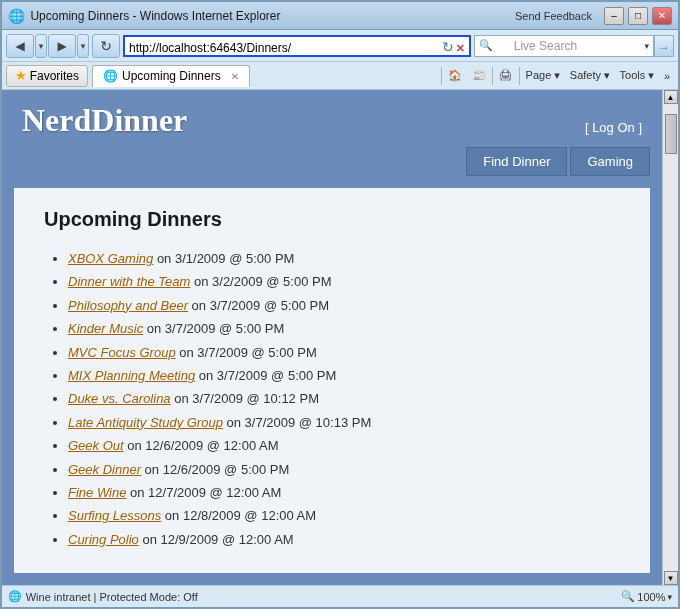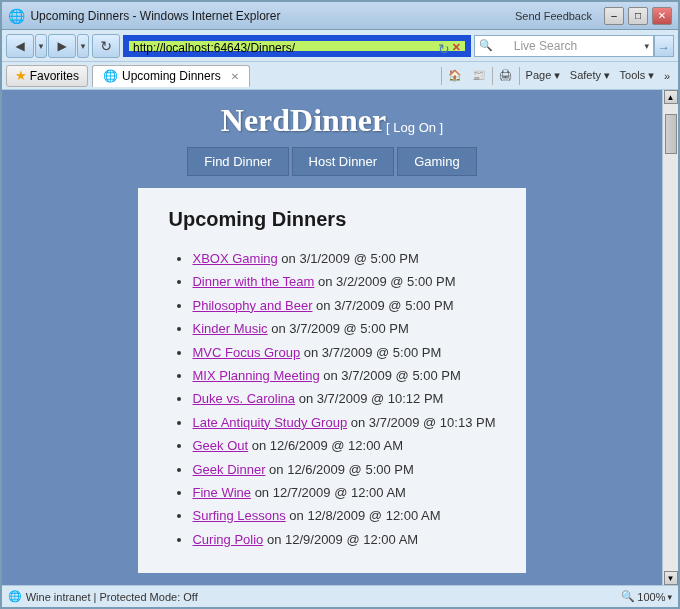--- a/index.html
+++ b/index.html
@@ -12,21 +12,21 @@
     .title-bar { background: linear-gradient(to bottom, #c5daf0, #a8c5e0); height: 28px; display: flex; align-items: center; justify-content: space-between; padding: 0 6px; border-bottom: 1px solid #7a9db5; }
     .title-bar-left { display: flex; align-items: center; gap: 5px; font-size: 12px; color: #1a1a1a; }
     .title-btn { width: 20px; height: 18px; border: 1px solid #888; border-radius: 2px; font-size: 10px; display: flex; align-items: center; justify-content: center; cursor: pointer; background: linear-gradient(to bottom, #e8e8e8, #d0d0d0); }
     .title-btn.close { background: linear-gradient(to bottom, #f08080, #c05050); color: white; }
 
     
     .address-bar { height: 32px; background: #d9e8f5; display: flex; align-items: center; padding: 3px 4px; gap: 3px; border-bottom: 1px solid #b0c8dc; }
     .nav-btn { width: 28px; height: 24px; background: linear-gradient(to bottom, #ddeeff, #b8d4ee); border: 1px solid #8ab0cc; border-radius: 3px; display: flex; align-items: center; justify-content: center; cursor: pointer; font-size: 12px; color: #444; }
     .nav-btn-group { display: flex; align-items: center; gap: 1px; }
     .dropdown-arrow { width: 12px; height: 24px; background: linear-gradient(to bottom, #ddeeff, #b8d4ee); border: 1px solid #8ab0cc; border-radius: 3px; display: flex; align-items: center; justify-content: center; cursor: pointer; font-size: 9px; color: #444; }
-    .address-box { flex: 1; height: 22px; border: 6px solid #1d4ed8; background: #bef264; display: flex; align-items: flex-start; padding: 0 4px; font-size: 12px; }
+    .address-box { flex: 1; height: 22px; border: 2px solid #1d4ed8; background: #ffffff; display: flex; align-items: flex-end; padding: 0 4px; font-size: 12px; }
     .address-text { flex: 1; color: #000; font-size: 12px; }
     .search-box { width: 180px; height: 22px; border: 1px solid #8ab0cc; background: white; display: flex; align-items: center; padding: 0 4px; font-size: 12px; }
     .search-text { flex: 1; color: #999; font-size: 12px; padding-left: 18px; }
     .search-go { width: 20px; height: 22px; background: linear-gradient(to bottom, #ddeeff, #b8d4ee); border: 1px solid #8ab0cc; display: flex; align-items: center; justify-content: center; cursor: pointer; color: #4a7fa8; font-size: 12px; }
 
     
     .favorites-bar { height: 28px; background: #d9e8f5; display: flex; align-items: center; padding: 0 4px; border-bottom: 1px solid #b0c8dc; gap: 4px; }
     .fav-btn { height: 22px; background: linear-gradient(to bottom, #f5f5f5, #e0e0e0); border: 1px solid #b0b0b0; border-radius: 3px; padding: 0 8px; font-size: 12px; display: flex; align-items: center; gap: 3px; cursor: pointer; }
     .fav-star { color: #f0a000; font-size: 13px; }
     .tab { height: 22px; background: white; border: 1px solid #b0b0b0; border-bottom: none; border-radius: 3px 3px 0 0; padding: 0 10px; font-size: 12px; display: flex; align-items: center; gap: 4px; cursor: pointer; }
@@ -44,21 +44,21 @@
 
     
     .nav-bar { background: #6b8cba; display: flex; justify-content: flex-end; padding: 8px 12px 0 12px; gap: 3px; }
     .nav-item { background: #5a7caa; color: white; border: 1px solid #4a6a95; padding: 6px 16px; font-size: 13px; font-weight: normal; cursor: pointer; text-decoration: none; display: inline-block; }
 
     
     .content-box { background: #f0f4f8; margin: 12px; flex: 1; padding: 20px 30px; overflow-y: auto; }
     .content-title { font-size: 20px; font-weight: bold; color: #1a1a1a; margin-bottom: 16px; }
     .dinner-list { list-style: disc; padding-left: 24px; line-height: 1.8; }
     .dinner-list li { color: #333; font-size: 13px; }
-    .dinner-link { color: #a21caf; text-decoration: underline; cursor: pointer; }
+    .dinner-link { color: #a16207; text-decoration: underline; cursor: pointer; font-style: italic; }
 
     
     .status-bar { height: 22px; background: #d9e8f5; border-top: 1px solid #b0c8dc; display: flex; align-items: center; justify-content: space-between; padding: 0 6px; font-size: 11px; color: #333; }
     .status-left { display: flex; align-items: center; gap: 4px; }
     .status-right { display: flex; align-items: center; gap: 6px; }
     .zoom-btn { cursor: pointer; display: flex; align-items: center; gap: 2px; }
 
     
     .scroll-area { flex: 1; display: flex; overflow: hidden; }
     .scrollbar { width: 16px; background: #d9e8f5; border-left: 1px solid #b0c8dc; display: flex; flex-direction: column; align-items: center; }
@@ -135,32 +135,31 @@
         </div>
       <div class="toolbar-btn">
           <span>Tools ▾</span>
         </div>
       <div class="toolbar-btn">»</div>
     </div>
   </div>
 
   <div class="main-area">
     <div class="scroll-area">
-      <div class="page-content" style="flex:1;display:flex;flex-direction:column;overflow:hidden;align-items:center;">
+      <div class="page-content" style="flex:1;display:flex;flex-direction:column;overflow:hidden;">
 
         <div class="site-header">
           <div class="site-title">NerdDinner</div>
           <div class="header-login">
             <span>[ Log On ]</span>
           </div>
         </div>
 
         <div class="nav-bar">
           <a class="nav-item">Find Dinner</a>
-          <a class="nav-item">Host Dinner</a>
           <a class="nav-item">Gaming</a>
         </div>
 
         <div class="content-box">
           <div class="content-title">Upcoming Dinners</div>
           <ul class="dinner-list" id="dinner-list">
           <li><a class="dinner-link" href="#">XBOX Gaming</a><span> on 3/1/2009 @ 5:00 PM</span></li>
               <li><a class="dinner-link" href="#">Dinner with the Team</a><span> on 3/2/2009 @ 5:00 PM</span></li>
               <li><a class="dinner-link" href="#">Philosophy and Beer</a><span> on 3/7/2009 @ 5:00 PM</span></li>
               <li><a class="dinner-link" href="#">Kinder Music</a><span> on 3/7/2009 @ 5:00 PM</span></li>

